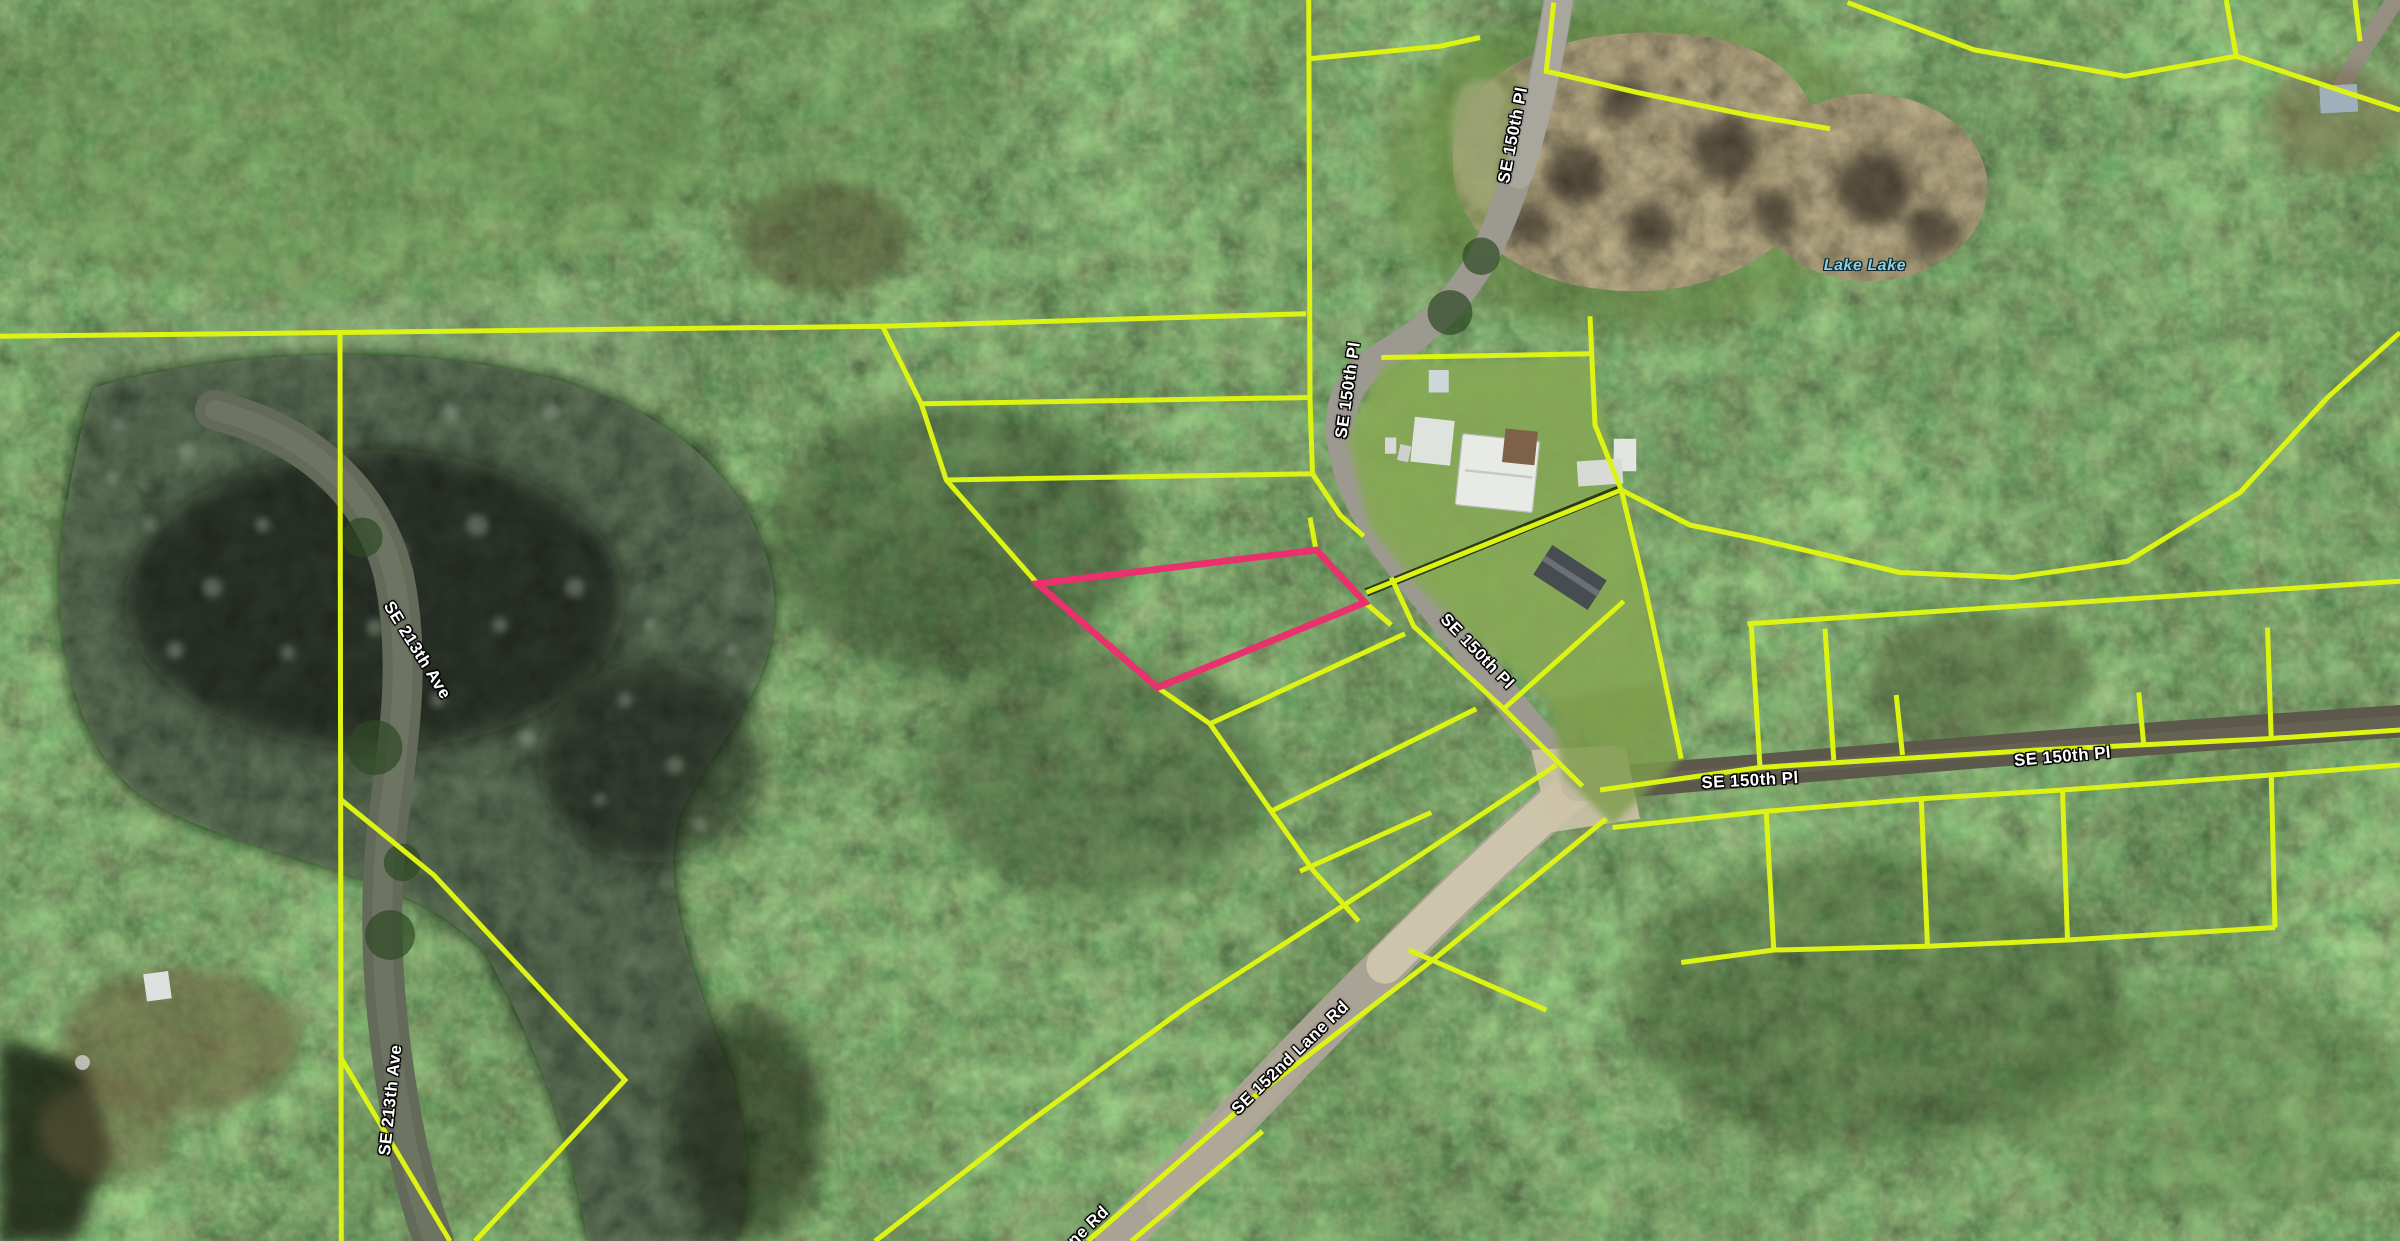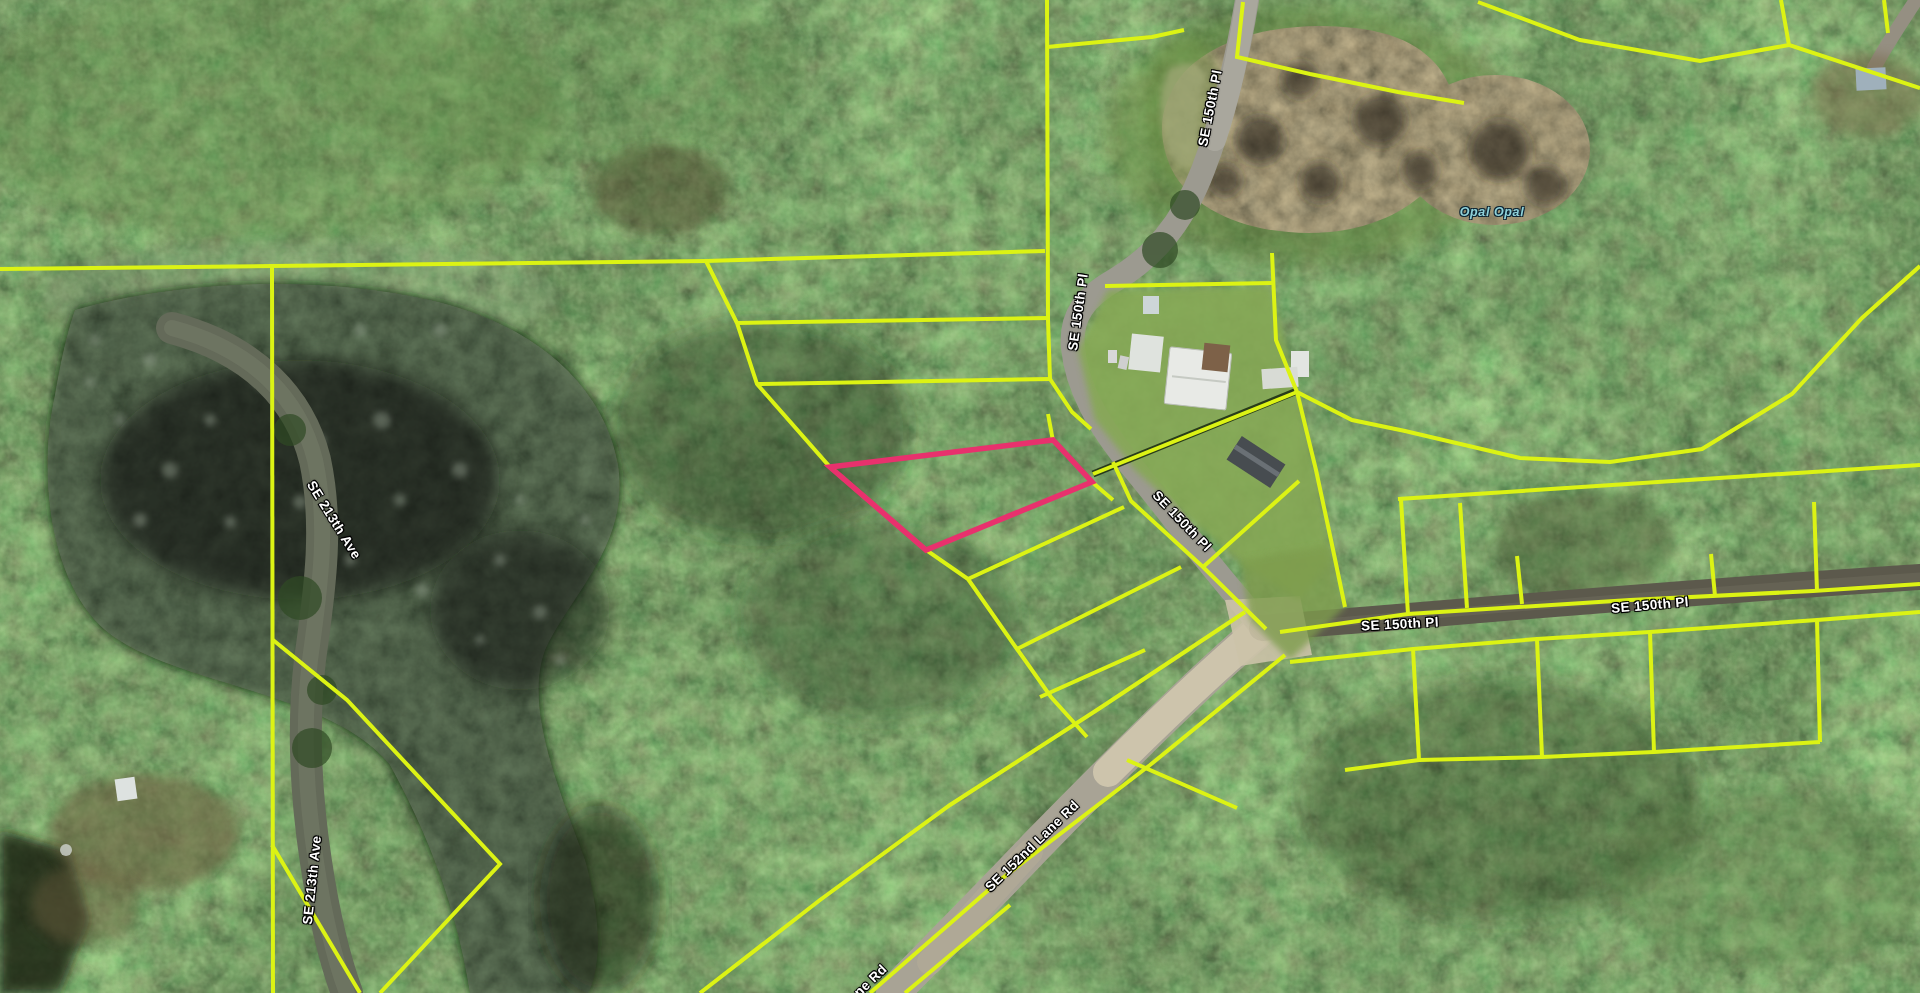--- a/index.html
+++ b/index.html
@@ -230,15 +230,15 @@
   <div class="labels-layer" id="labels-layer">
       <div class="map-label road-label" style="left: 1210px; top: 108px; transform: translate(-50%, -50%) rotate(-79deg);">SE 150th Pl</div>
       <div class="map-label road-label" style="left: 1078px; top: 312px; transform: translate(-50%, -50%) rotate(-82deg);">SE 150th Pl</div>
       <div class="map-label road-label" style="left: 1182px; top: 521px; transform: translate(-50%, -50%) rotate(46deg);">SE 150th Pl</div>
       <div class="map-label road-label" style="left: 1400px; top: 624px; transform: translate(-50%, -50%) rotate(-3deg);">SE 150th Pl</div>
       <div class="map-label road-label" style="left: 1650px; top: 605px; transform: translate(-50%, -50%) rotate(-5deg);">SE 150th Pl</div>
       <div class="map-label road-label" style="left: 1032px; top: 846px; transform: translate(-50%, -50%) rotate(-44deg);">SE 152nd Lane Rd</div>
       <div class="map-label road-label" style="left: 840px; top: 1010px; transform: translate(-50%, -50%) rotate(-44deg);">SE 152nd Lane Rd</div>
       <div class="map-label road-label" style="left: 334px; top: 520px; transform: translate(-50%, -50%) rotate(58deg);">SE 213th Ave</div>
       <div class="map-label road-label" style="left: 312px; top: 880px; transform: translate(-50%, -50%) rotate(-84deg);">SE 213th Ave</div>
-      <div class="map-label water-label" style="left: 1492px; top: 212px; transform: translate(-50%, -50%) rotate(0deg);">Opal Opal</div>
+      <div class="map-label water-label" style="left: 1492px; top: 212px; transform: translate(-50%, -50%) rotate(0deg);">Lake Lake</div>
     </div>
 </div>
 
 </body></html>

